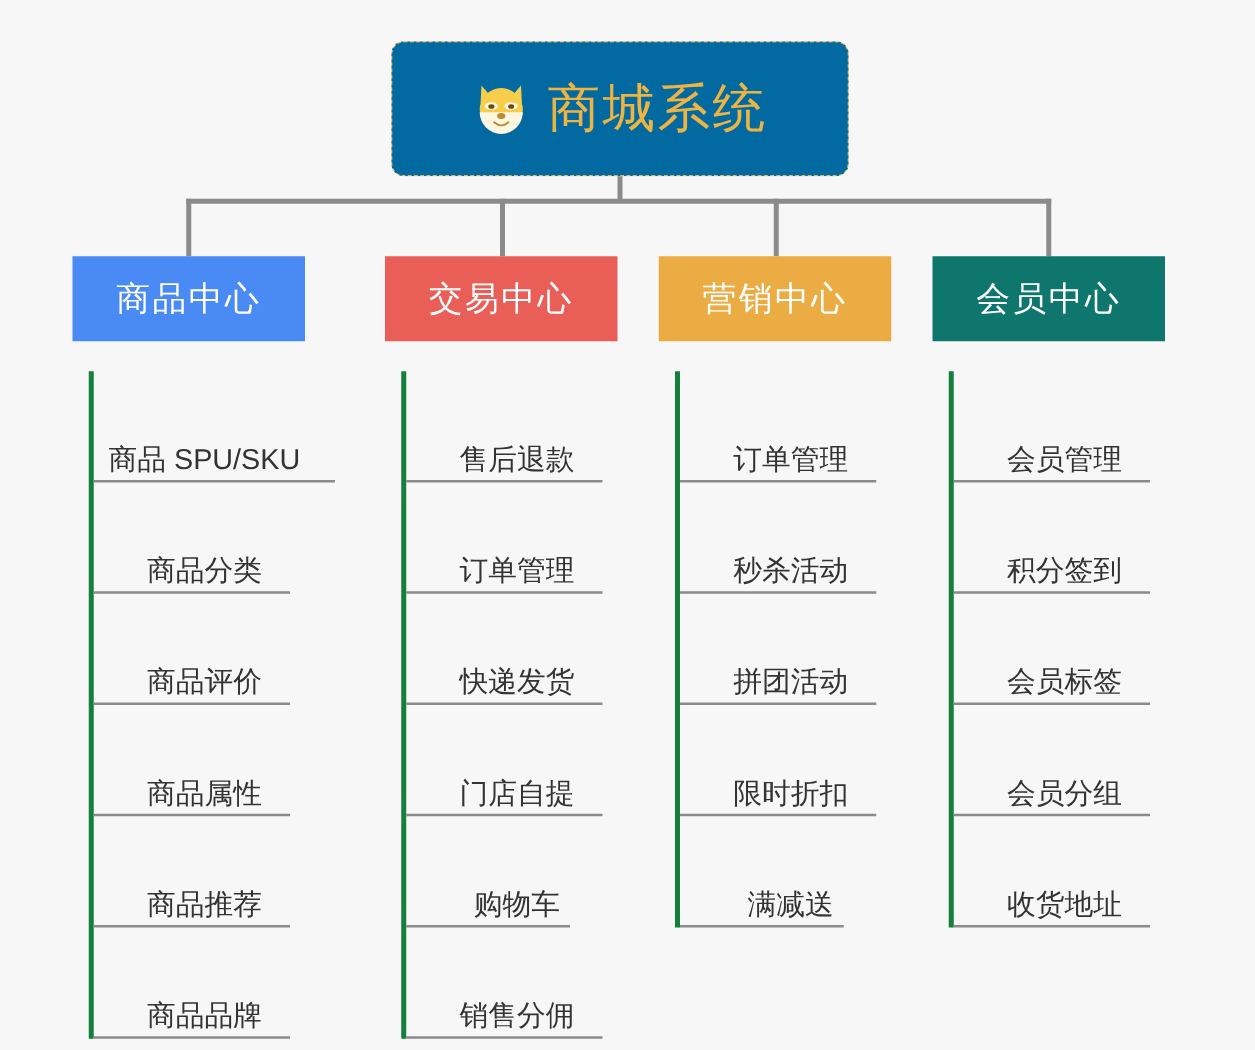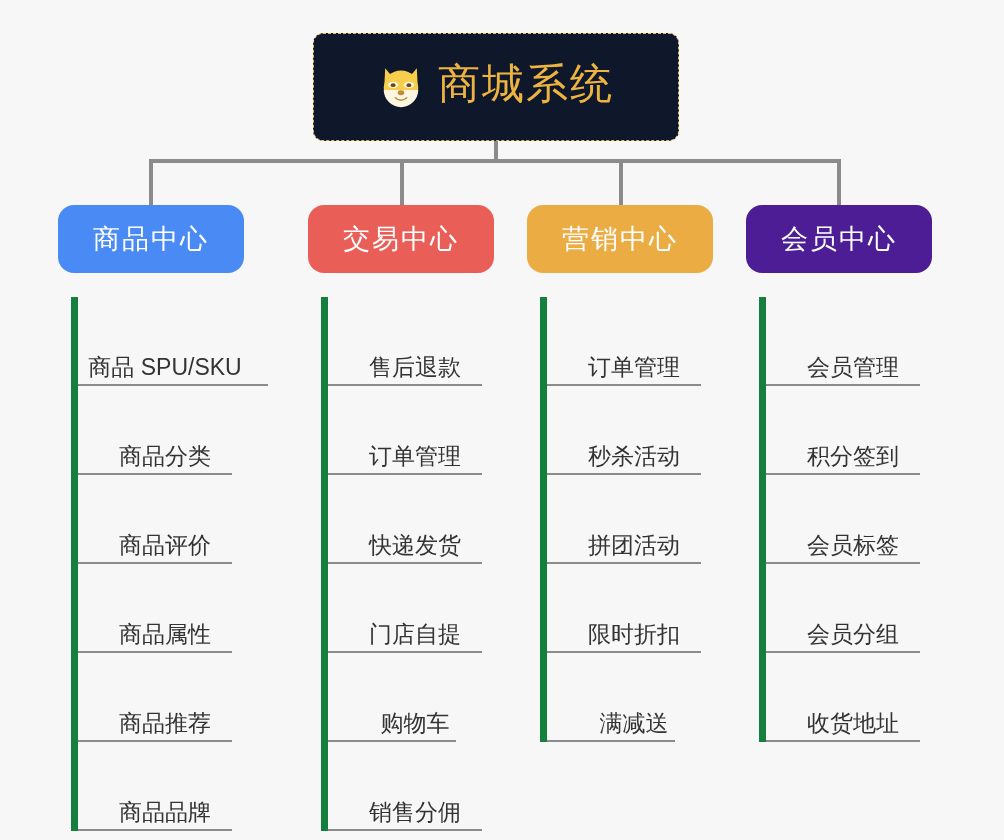--- a/index.html
+++ b/index.html
@@ -18,28 +18,27 @@
     height: 840px;
   }
 
   
   .root-node {
     position: absolute;
     left: 313px;
     top: 33px;
     width: 366px;
     height: 108px;
-    background: #0f172a;
+    background: #0369a1;
     border: 1px dashed #e8b95a;
     border-radius: 10px;
     display: flex;
     align-items: center;
     justify-content: center;
     gap: 14px;
-    font-family: Liberation Mono, monospace;
   }
   .root-icon {
     width: 46px;
     height: 46px;
     flex: 0 0 auto;
     display: block;
   }
   .root-title {
     font-size: 42px;
     color: #eeb441;
@@ -57,38 +56,38 @@
 
   
   .column {
     position: absolute;
     top: 205px;
     width: 186px;
   }
 
   .cat-box {
     height: 68px;
-    border-radius: 16px;
+    border-radius: 0;
     display: flex;
     align-items: center;
     justify-content: center;
   }
   .cat-label {
     font-size: 27px;
     color: #ffffff;
     letter-spacing: 2px;
     line-height: 1;
   }
 
   
   .leaf-list {
     position: relative;
     margin-top: 24px;
     margin-left: 13px;
-    border-left: 7px solid #15803d;
+    border-left: 4px solid #15803d;
     padding-left: 0;
   }
 
   .leaf-item {
     height: 89px;
     position: relative;
     display: flex;
     align-items: flex-end;
     justify-content: center;
     padding-bottom: 6px;
@@ -211,21 +210,21 @@
       <div class="leaf-item">
           <span class="leaf-label">限时折扣</span>
         </div>
       <div class="leaf-item narrow">
           <span class="leaf-label">满减送</span>
         </div>
     </div>
   </div>
 
   <div class="column" style="left:746px;">
-    <div class="cat-box" style="background:#4c1d95;">
+    <div class="cat-box" style="background:#0f766e;">
       <span class="cat-label">会员中心</span>
     </div>
     <div class="leaf-list">
       <div class="leaf-item">
           <span class="leaf-label">会员管理</span>
         </div>
       <div class="leaf-item">
           <span class="leaf-label">积分签到</span>
         </div>
       <div class="leaf-item">

